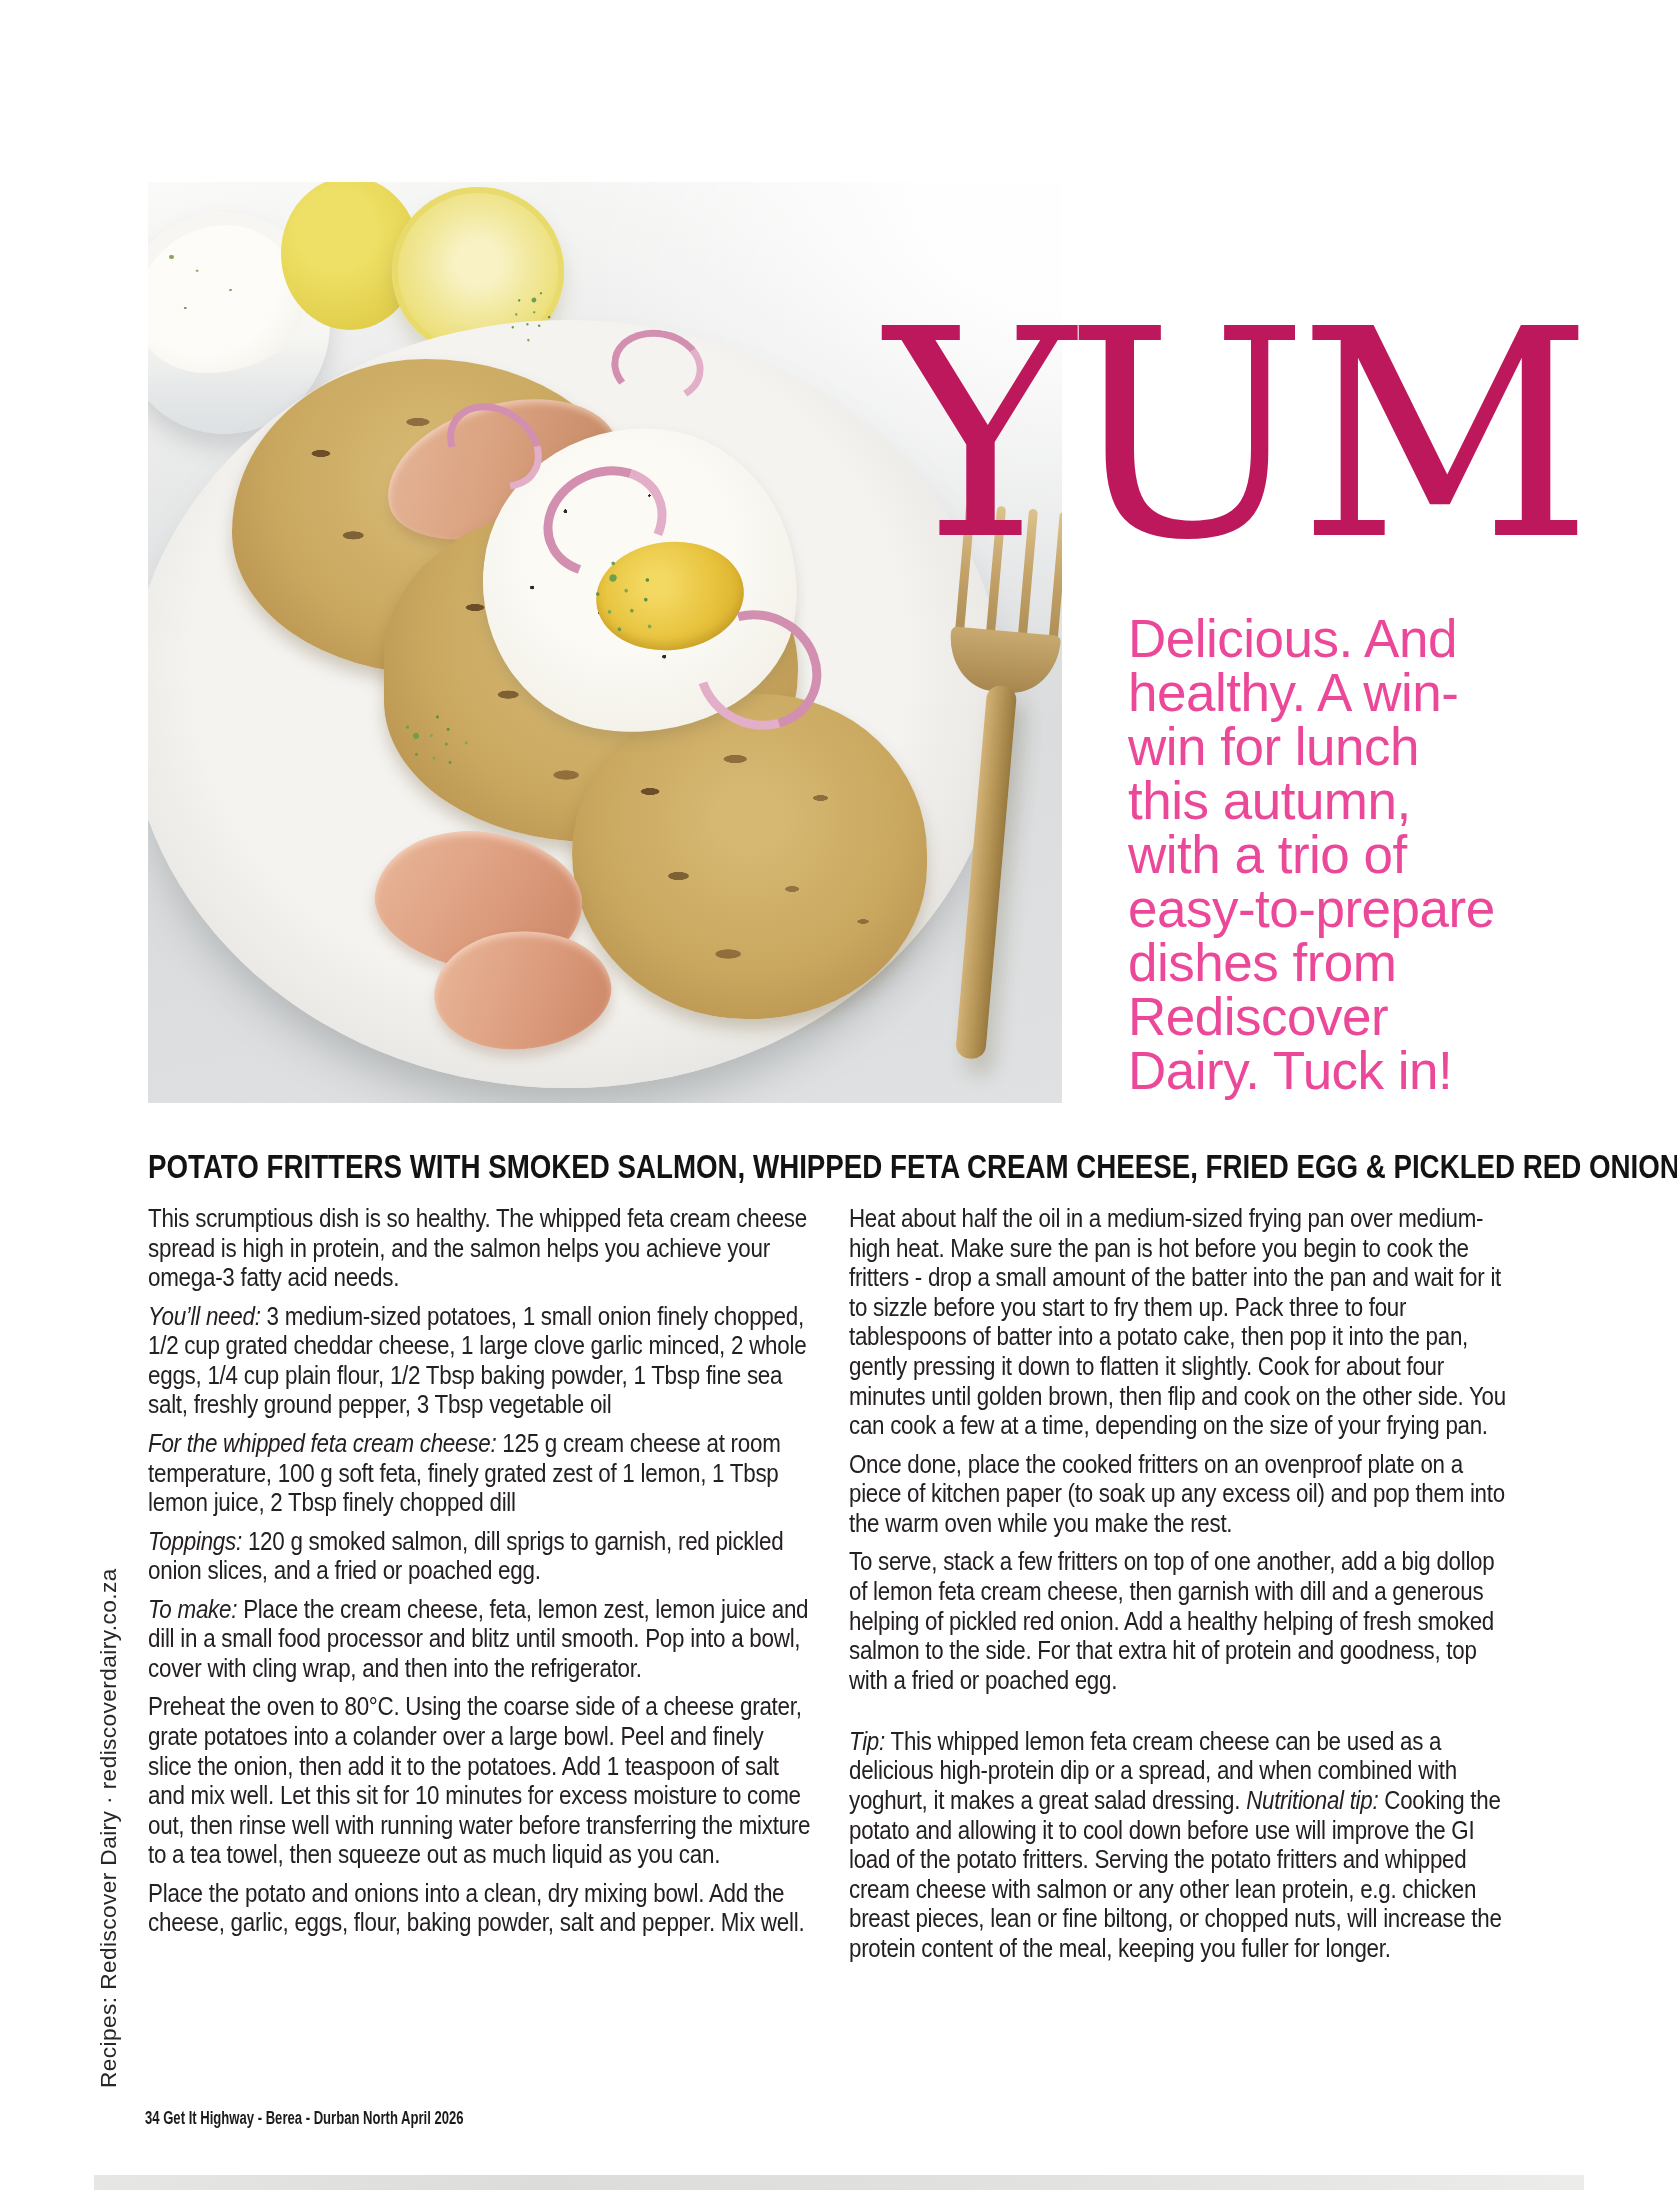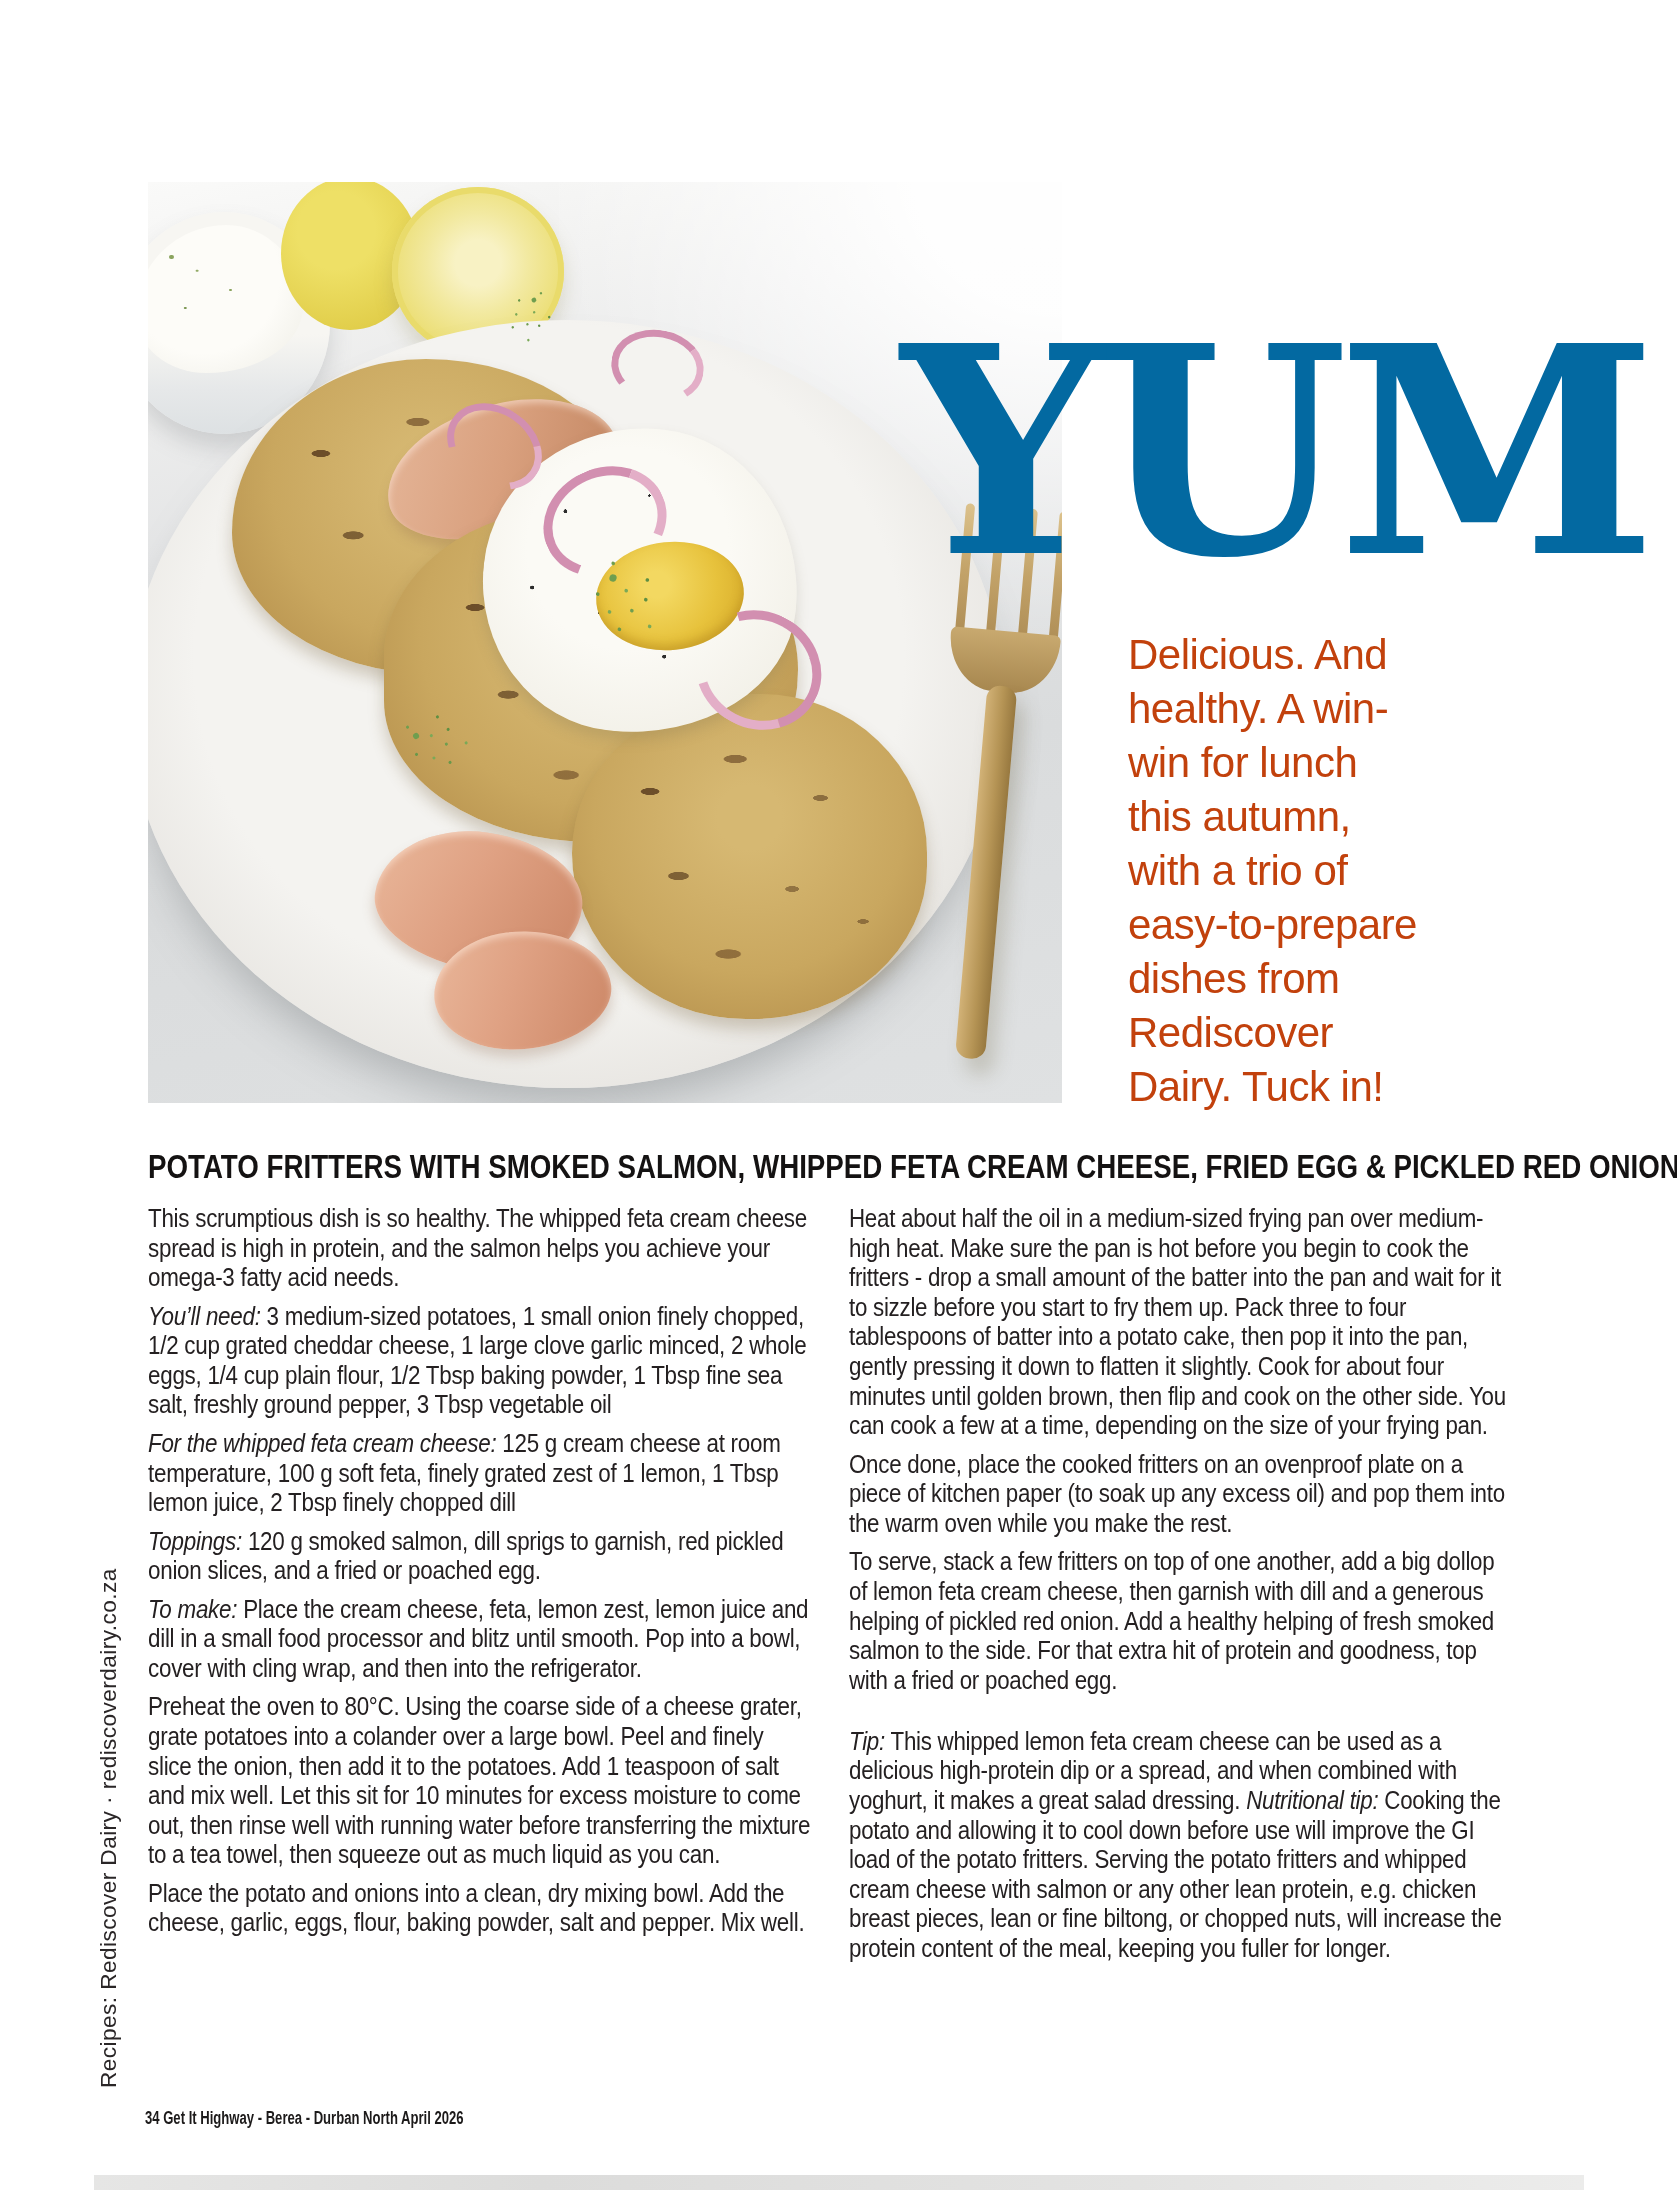--- a/index.html
+++ b/index.html
@@ -78,25 +78,25 @@
       background:linear-gradient(180deg,#dcc28c 0%,#c3a369 45%,#a98851 100%);}
   .t1{left:17.7px}.t2{left:49px}.t3{left:81px}.t4{left:112px}
   .fork-neck{position:absolute;left:13.8px;top:124px;width:110px;height:61px;
       border-radius:5.9px 5.9px 47px 47px/5.9px 5.9px 55px 55px;
       background:linear-gradient(180deg,#c8a96f,#a7874f);}
   .fork-handle{position:absolute;left:55px;top:179px;width:29.6px;height:374px;border-radius:13.8px;
       background:linear-gradient(90deg,#d2b277 0%,#b59455 55%,#97783f 100%);
       box-shadow:9.9px 15.8px 17.7px rgba(120,110,80,.25);}
 
   
-  .headline{position:absolute;left:885px;top:292px;margin:16px;z-index:5;
-      font-family:"DejaVu Serif",serif;font-weight:700;font-size:288px;line-height:1;
-      letter-spacing:-9.9px;color:#0369a1;}
-  .intro{position:absolute;left:1128px;top:628px;width:473px;margin:0;z-index:5;
-      font-size:42px;line-height:54px;letter-spacing:-0.5px;color:#c2410c;white-space:pre-line;}
+  .headline{position:absolute;left:885px;top:292px;margin:0;z-index:5;
+      font-family:"DejaVu Serif",serif;font-weight:400;font-size:288px;line-height:1;
+      letter-spacing:-9.9px;color:#be185d;}
+  .intro{position:absolute;left:1128px;top:612px;width:473px;margin:0;z-index:5;
+      font-size:53px;line-height:54px;letter-spacing:-0.5px;color:#ec4899;white-space:pre-line;}
   .section-title{position:absolute;left:148px;top:1147px;margin:0;white-space:nowrap;
       font-size:34px;font-weight:bold;letter-spacing:0;color:#141212;
       transform:scaleX(0.815);transform-origin:left top;}
   .col{position:absolute;top:1204px;transform-origin:left top;font-size:25.6px;line-height:29.6px;
       letter-spacing:-0.3px;color:#242021;}
   .col-left{left:148px;width:757px;transform:scaleX(0.875);}
   .col-right{left:849px;width:760px;transform:scaleX(0.872);}
   .col p{margin:0 0 8.9px 0;}
   .col p.gap{margin-top:31.5px;}
   .col em{font-style:italic;}

